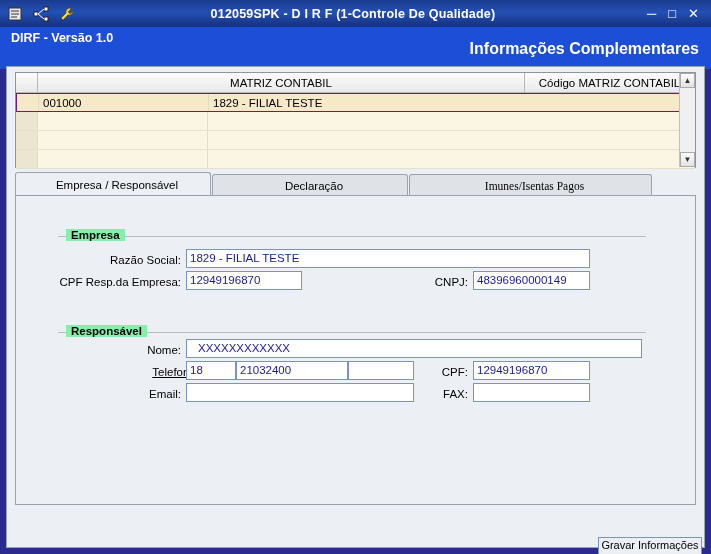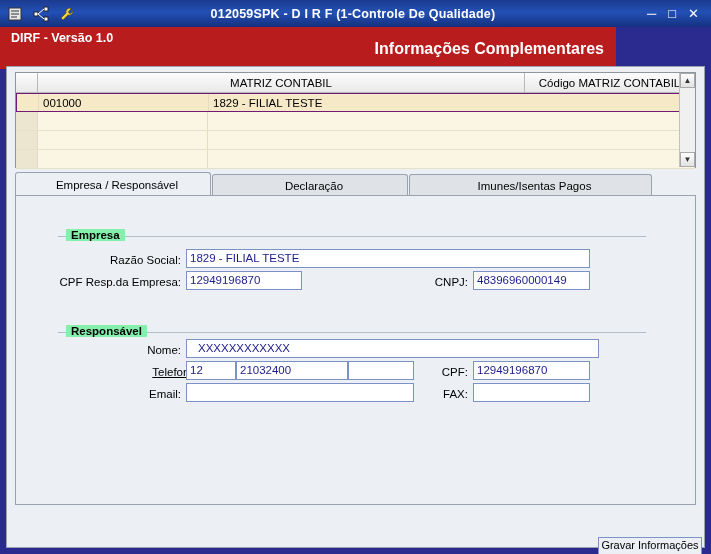--- a/index.html
+++ b/index.html
@@ -57,23 +57,23 @@
     padding-right: 12px;
     width: 120px;
     justify-content: flex-end;
     font-size: 13px;
   }
   .win-buttons span { cursor: default; }
   
   .header {
     position: absolute;
     left: 0; top: 27px;
-    width: 616px;
+    width: 711px;
     height: 42px;
-    background: #b91c1c;
+    background: #1d4ed8;
     color: #ffffff;
   }
   .header-left {
     position: absolute;
     left: 11px; top: 2px;
     font-weight: bold;
     font-size: 12.5px;
     line-height: 18px;
   }
   .header-right {
@@ -187,21 +187,21 @@
     padding-left: 8px;
   }
   .tab.active {
     background: #eceff4;
     height: 24px;
     line-height: 24px;
     font-weight: normal;
   }
   .tab.t0 { width: 196px; }
   .tab.t1 { width: 196px; }
-  .tab.t2 { width: 243px; }
+  .tab.t2 { width: 243px; font-family: Liberation Serif, serif; }
   .tabbody {
     position: absolute;
     left: 8px; top: 128px;
     width: 681px;
     height: 310px;
     border: 1px solid #9aa3ad;
     border-top: 1px solid #9aa3ad;
     background: #eceff4;
     box-sizing: border-box;
   }
@@ -349,24 +349,24 @@
       <div class="fld-label" style="left:30px; top:80px; width:135px;">CPF Resp.da Empresa:</div>
       <div class="fld" style="left:170px; top:75px; width:116px;">12949196870</div>
 
       <div class="fld-label" style="left:360px; top:80px; width:92px;">CNPJ:</div>
       <div class="fld" style="left:457px; top:75px; width:117px;">48396960000149</div>
 
       <div class="group" style="left:42px; top:136px; width:588px; height:110px;">
         <span class="group-title">Responsável</span>
       </div>
       <div class="fld-label" style="left:65px; top:148px; width:100px;">Nome:</div>
-      <div class="fld" style="left:170px; top:143px; width:413px;padding-left:11px;">XXXXXXXXXXXX</div>
+      <div class="fld" style="left:170px; top:143px; width:456px;padding-left:11px;">XXXXXXXXXXXX</div>
 
       <div class="fld-label" style="left:83px; top:170px; width:100px;text-decoration:underline;">Telefone:</div>
-      <div class="fld" style="left:170px; top:165px; width:50px;">12</div>
+      <div class="fld" style="left:170px; top:165px; width:50px;">18</div>
       <div class="fld" style="left:220px; top:165px; width:112px;">21032400</div>
       <div class="fld" style="left:332px; top:165px; width:66px;"></div>
 
       <div class="fld-label" style="left:370px; top:170px; width:82px;">CPF:</div>
       <div class="fld" style="left:457px; top:165px; width:117px;">12949196870</div>
 
       <div class="fld-label" style="left:65px; top:180px; width:100px;margin-top:12px;">Email:</div>
       <div class="fld" style="left:170px; top:187px; width:228px;"></div>
 
       <div class="fld-label" style="left:370px; top:192px; width:82px;">FAX:</div>

